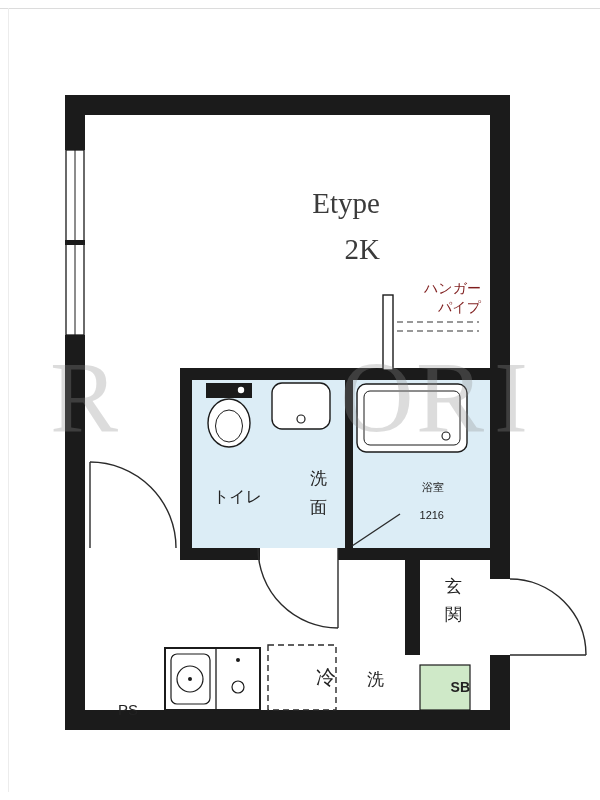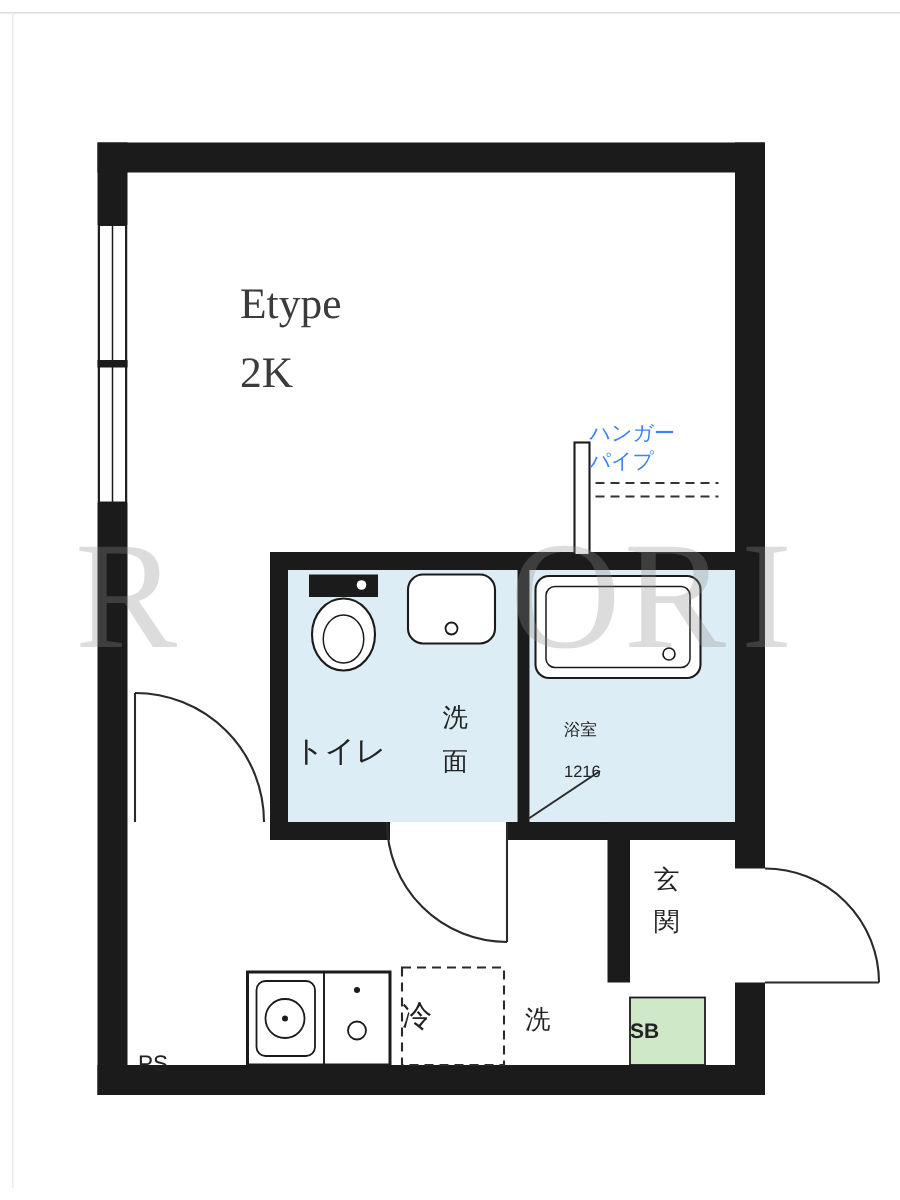--- a/index.html
+++ b/index.html
@@ -6,25 +6,25 @@
   .stage{position:relative;width:600px;height:800px;background:#fff;overflow:hidden;
          font-family:"Liberation Sans",sans-serif;}
   .frame-line{position:absolute;background:#dcdcdc;}
   #frame-top{left:0;top:8px;width:600px;height:1px;}
   #frame-left{left:8px;top:8px;width:1px;height:784px;background:#ececec;}
   svg{position:absolute;left:0;top:0;}
   .wall{fill:var(--wall,#1b1b1b);}
   .wet{fill:var(--wet-area,#dcedf6);}
   .door{stroke:#2a2a2a;stroke-width:1.4;fill:none;}
   .dash{stroke:#333;stroke-width:1.2;stroke-dasharray:6 4;fill:none;}
-  .lbl{position:absolute;color:var(--text,#222);text-align:left;}
+  .lbl{position:absolute;color:var(--text,#222);text-align:right;}
   #title{left:160px;top:180px;width:220px;font-family:"Liberation Serif",serif;
          font-size:29px;line-height:46px;color:#3b3b3b;}
-  #hanger{left:393px;top:279px;width:88px;font-size:14px;line-height:19px;color:#3b82f6;}
-  #toilet-label{left:196px;top:487px;width:66px;font-size:20px;font-family:Liberation Serif, serif;}
+  #hanger{left:393px;top:279px;width:88px;font-size:14px;line-height:19px;color:#7f1d1d;}
+  #toilet-label{left:196px;top:487px;width:66px;font-size:16px;font-family:Liberation Serif, serif;}
   #washroom-label{left:295px;top:464px;width:32px;font-size:17px;line-height:29px;}
   #bath-label{left:376px;top:473px;width:68px;font-size:11px;line-height:28px;}
   #entrance-label{left:436px;top:573px;width:26px;font-size:17px;line-height:28px;}
   #ps-label{left:92px;top:701px;width:46px;font-size:15px;}
   #fridge-label{left:268px;top:664px;width:68px;font-size:20px;}
   #washer-label{left:350px;top:668px;width:34px;font-size:17px;}
   #sb-label{left:420px;top:679px;width:50px;font-size:14px;font-weight:bold;}
   .wm{position:absolute;top:347px;font-family:"Liberation Serif",serif;font-size:102px;
       line-height:1;color:var(--watermark,#8f8f8f);opacity:.3;pointer-events:none;}
   #wm1{left:50px;} #wm2{left:340px;} #wm3{left:416px;} #wm4{left:494px;}

